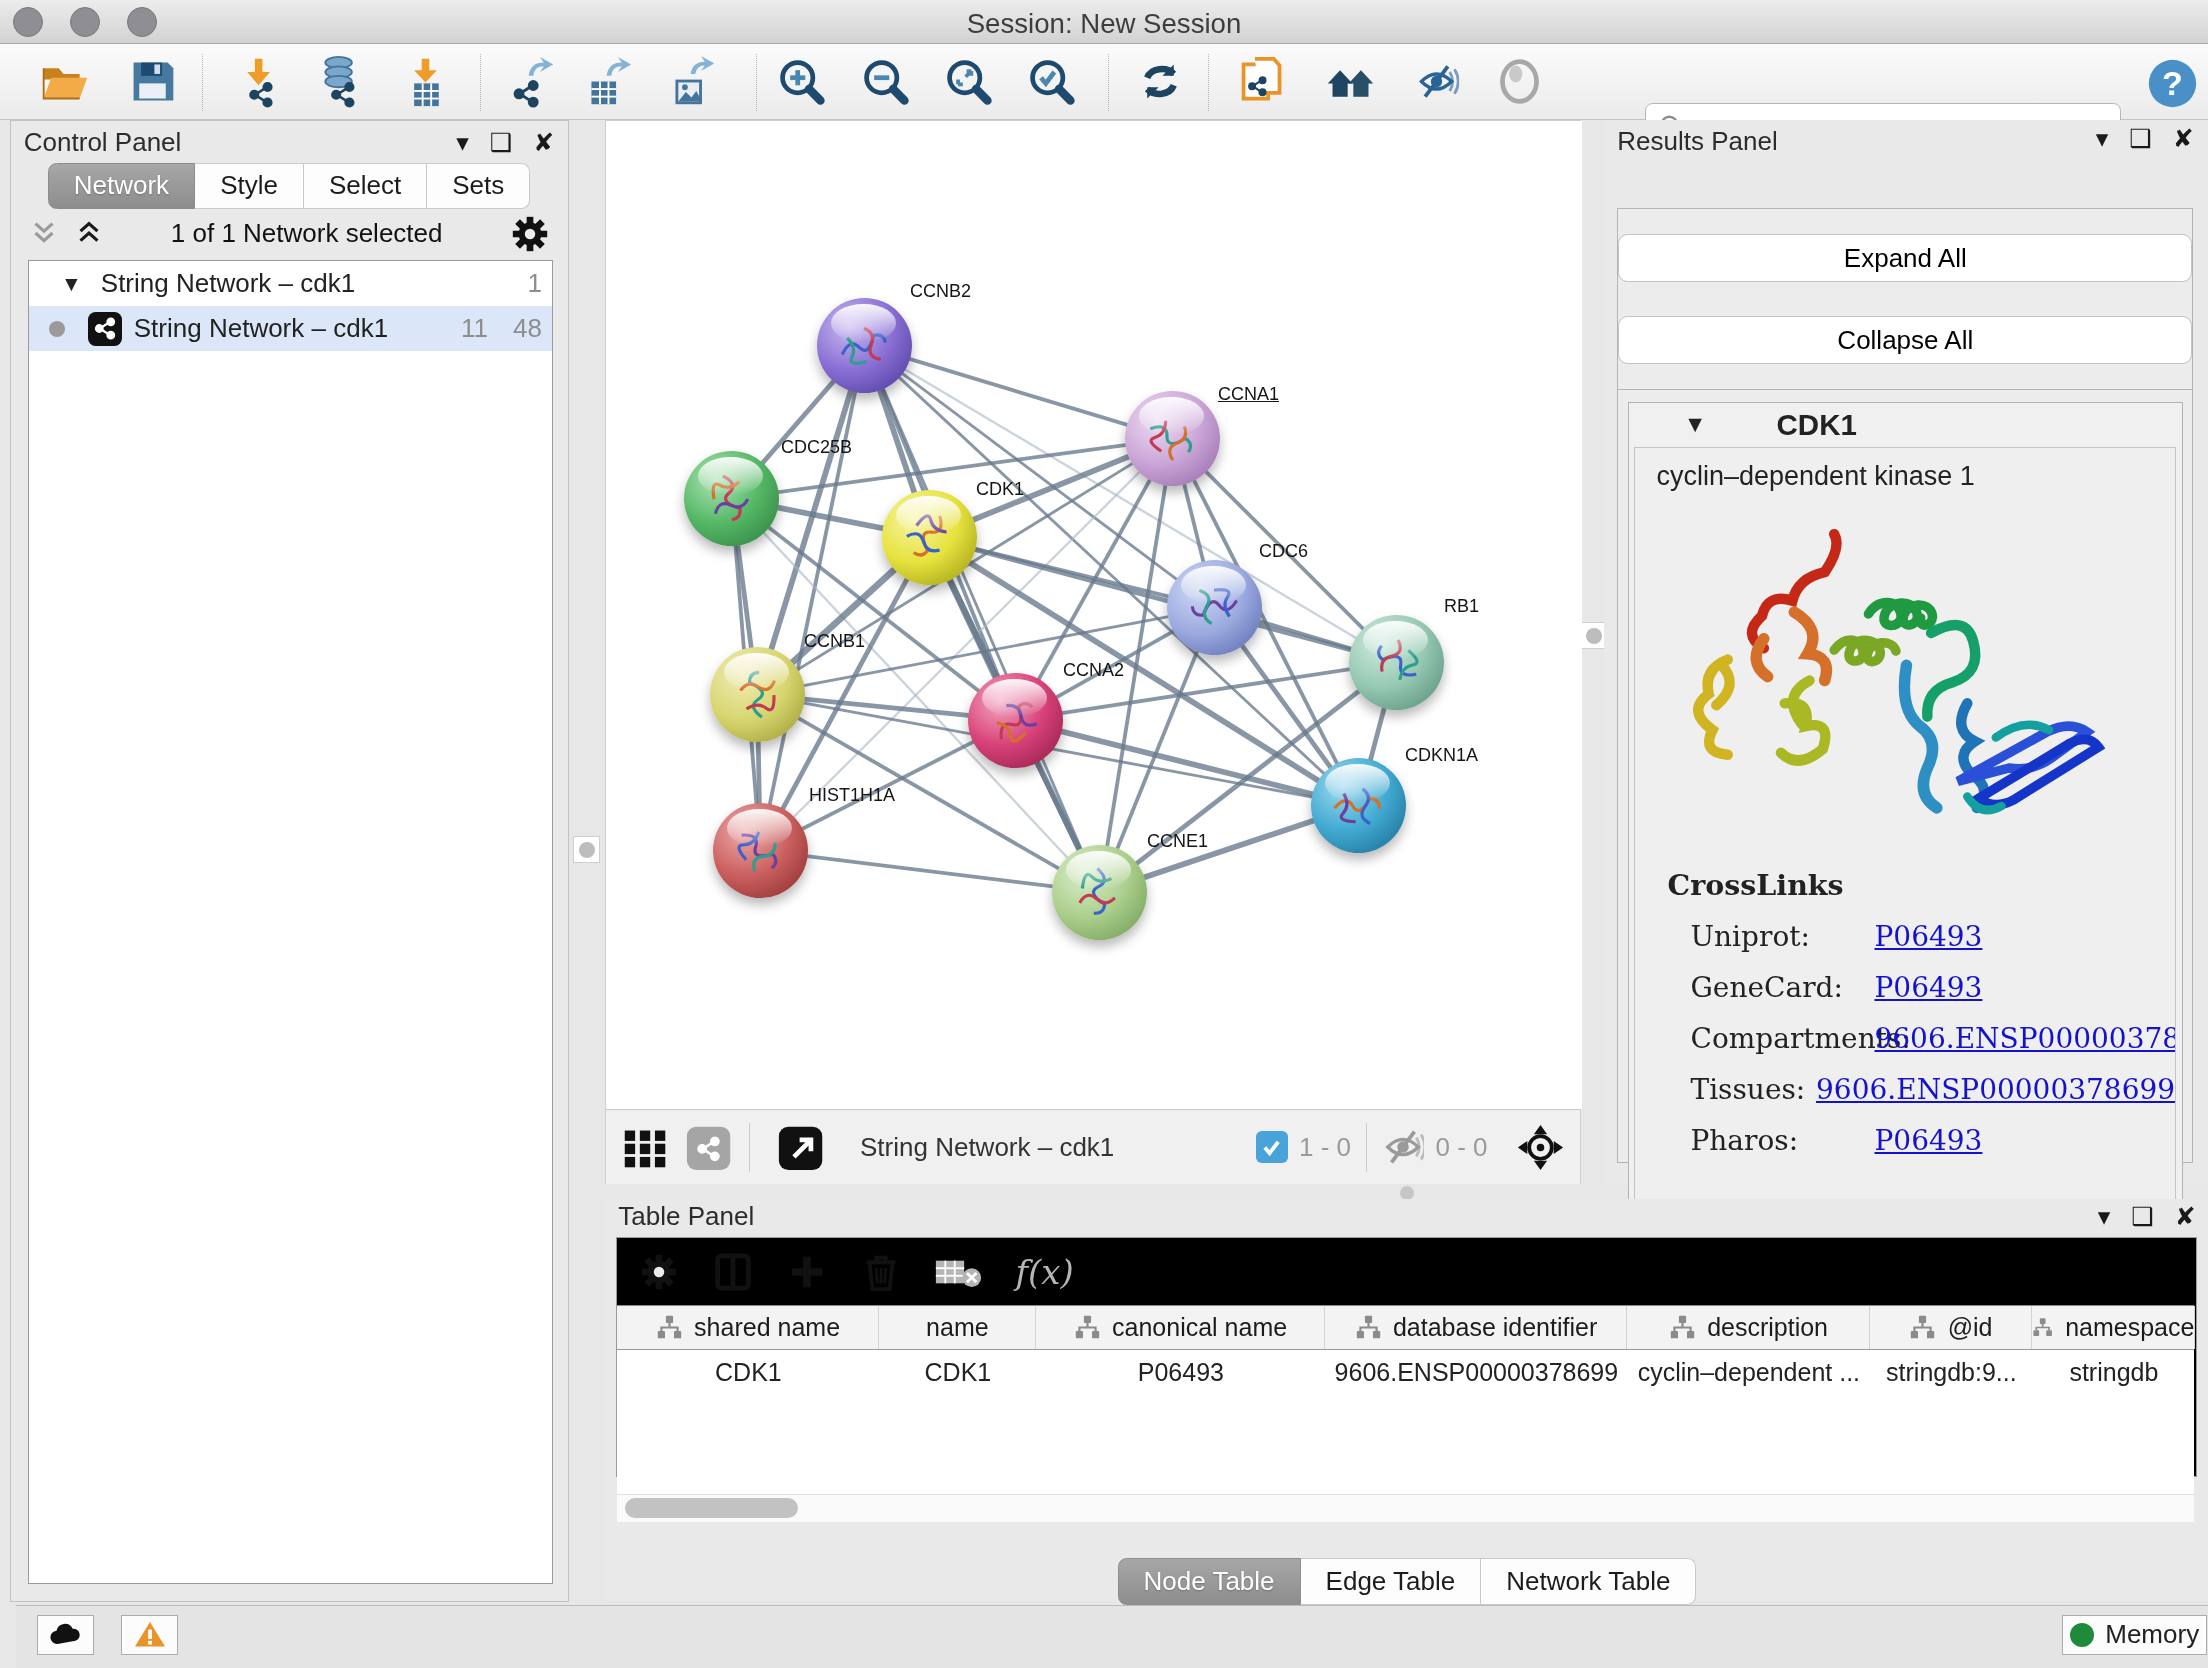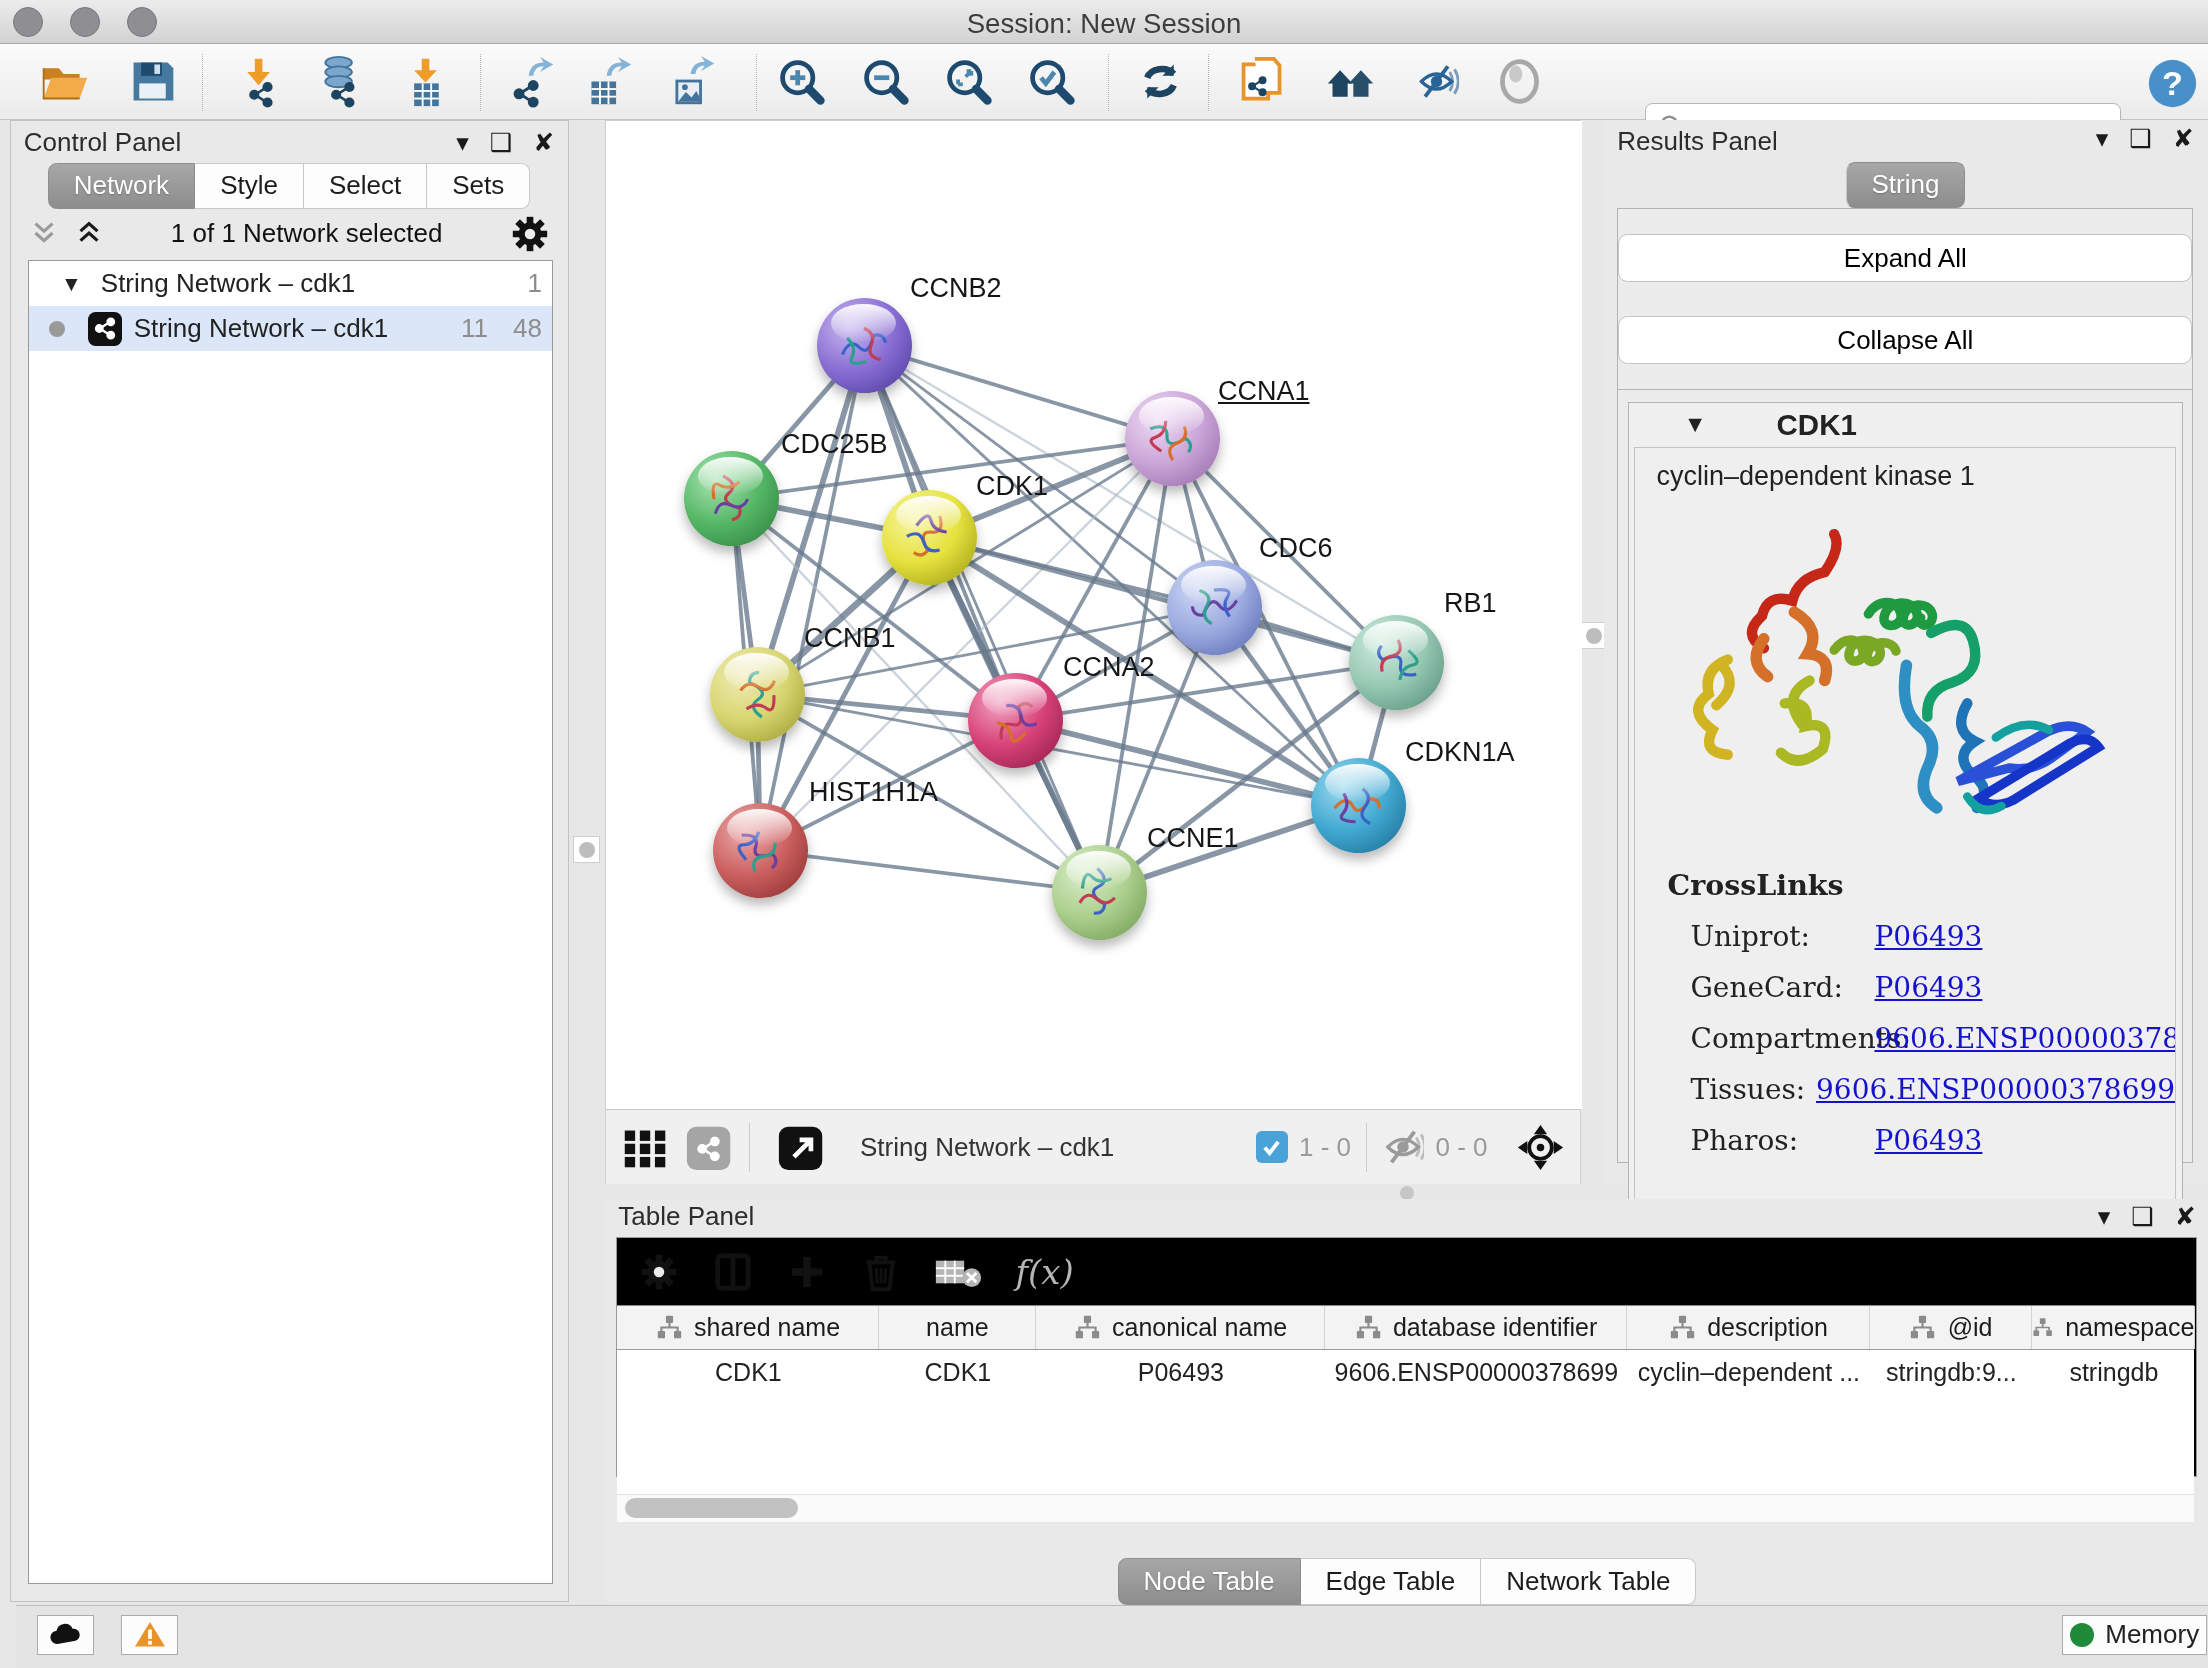--- a/index.html
+++ b/index.html
@@ -53,21 +53,21 @@
 
   
   .network-area { position:absolute; left:605px; top:120px; width:976px; height:1064px; background:#fff; border:1px solid #cfcfcf; }
   .net-canvas { position:absolute; left:0; top:0; width:976px; height:988px; overflow:hidden; background:#fff; }
   .net-canvas svg.edges { position:absolute; left:0; top:0; }
   .node { position:absolute; width:95px; height:95px; border-radius:50%; cursor:pointer;
     box-shadow:0 6.7px 11.4px rgba(0,0,0,.28); }
   .node::after { content:""; position:absolute; left:15%; top:6%; width:68%; height:40%; border-radius:50%;
     background:linear-gradient(rgba(255,255,255,.95), rgba(255,255,255,0)); }
   .node svg { position:absolute; left:11.4px; top:11.4px; }
-  .node-label { position:absolute; font-size:27px; color:#151515; white-space:nowrap; }
+  .node-label { position:absolute; font-size:18px; color:#151515; white-space:nowrap;margin-top:8px; }
   .net-footer { position:absolute; left:0; top:988px; width:974px; height:75px; background:#f0f0f0; border-top:1px solid #c6c6c6;
     display:flex; align-items:center; }
   .nf-icon { width:49px; height:49px; margin-left:15px; cursor:pointer; flex:none; }
   .nf-sep { width:0; height:49px; border-left:1px solid #cccccc; margin-left:15px; }
   .nf-name { font-size:26px; color:#333; margin-left:34px; flex:1; }
   .nf-count { font-size:26px; color:#9a9a9a; margin-left:11.4px; }
   .checkbox { width:32px; height:32px; background:#4aa3d8; border-radius:5.7px; display:inline-flex; align-items:center; justify-content:center; margin-left:7.6px; cursor:pointer; }
 
   
   .results-panel { position:absolute; left:1604px; top:120px; width:603px; height:1064px; background:#e9e9e9; }
@@ -614,23 +614,20 @@
 </div>
 
 <div class="results-panel">
   <div class="rp-head">
     <span class="panel-title">Results Panel</span>
     <span class="panel-icons">
       <span>▾</span>
       <span>❑</span>
       <span>✘</span>
     </span>
-  </div>
-  <div class="rp-tabs seg">
-    <span class="tab single active">String</span>
   </div>
   <div class="rp-box">
     <div class="rp-buttons">
       <button>Expand All</button>
       <button>Collapse All</button>
     </div>
     <div class="gene-box">
       <div class="gene-head">
         <span class="tri">▼</span>
         <span class="gname">CDK1</span>

